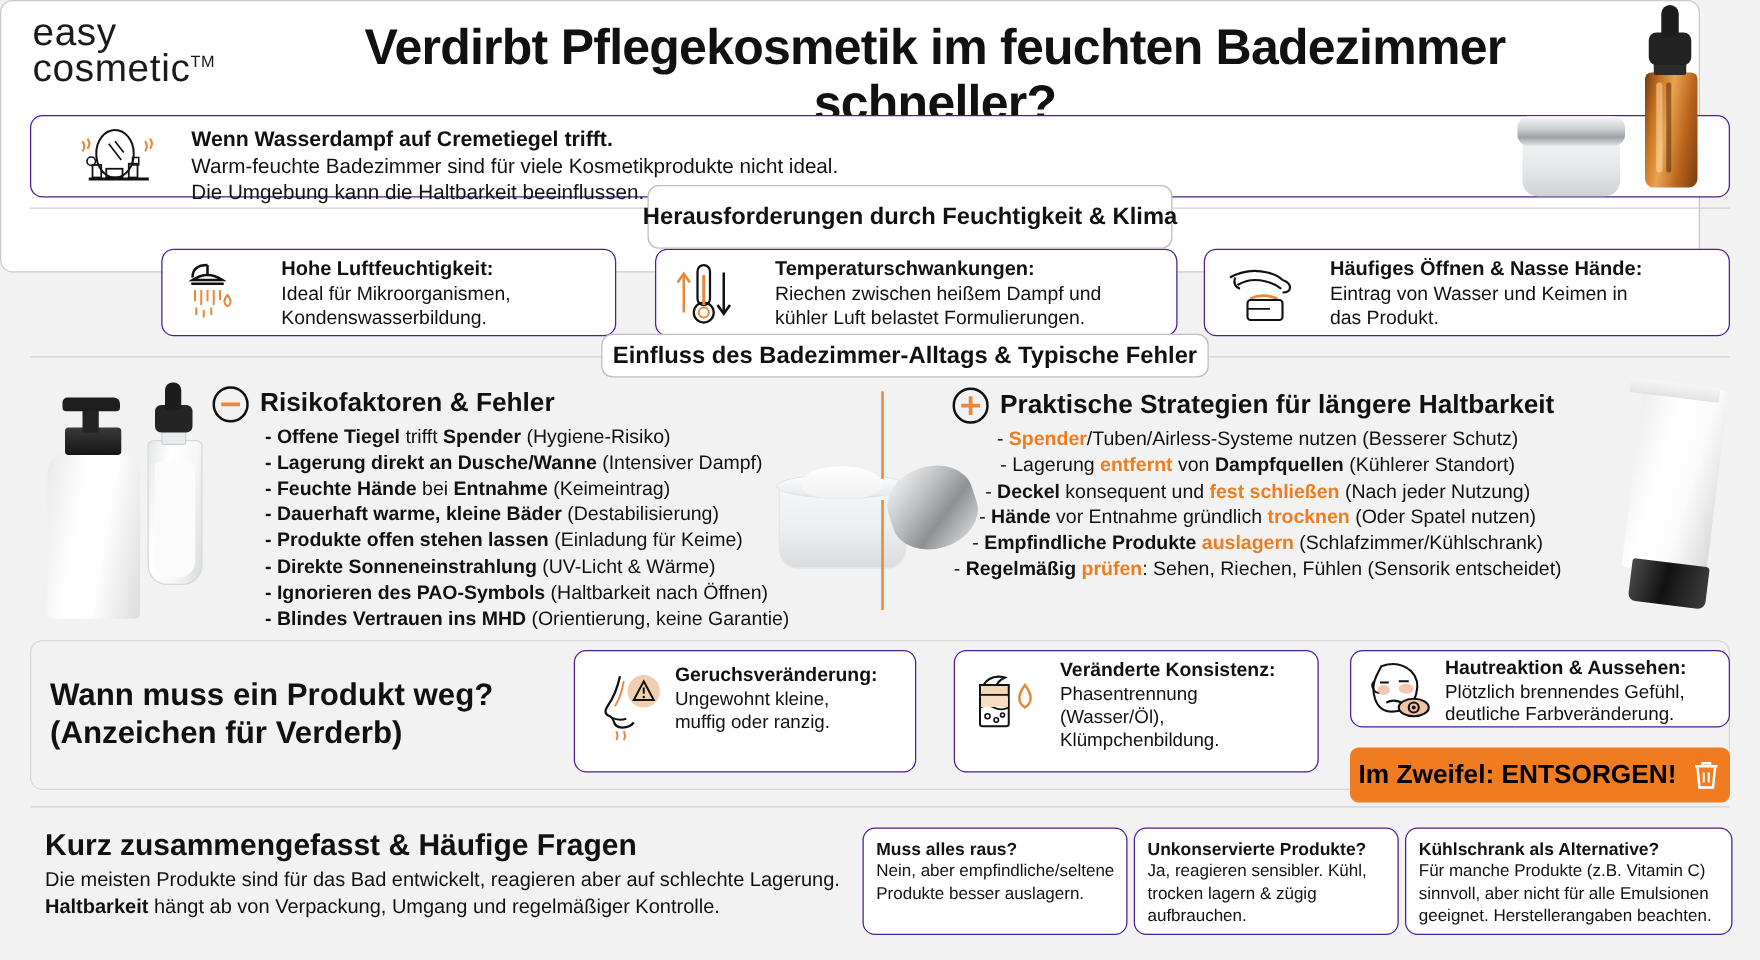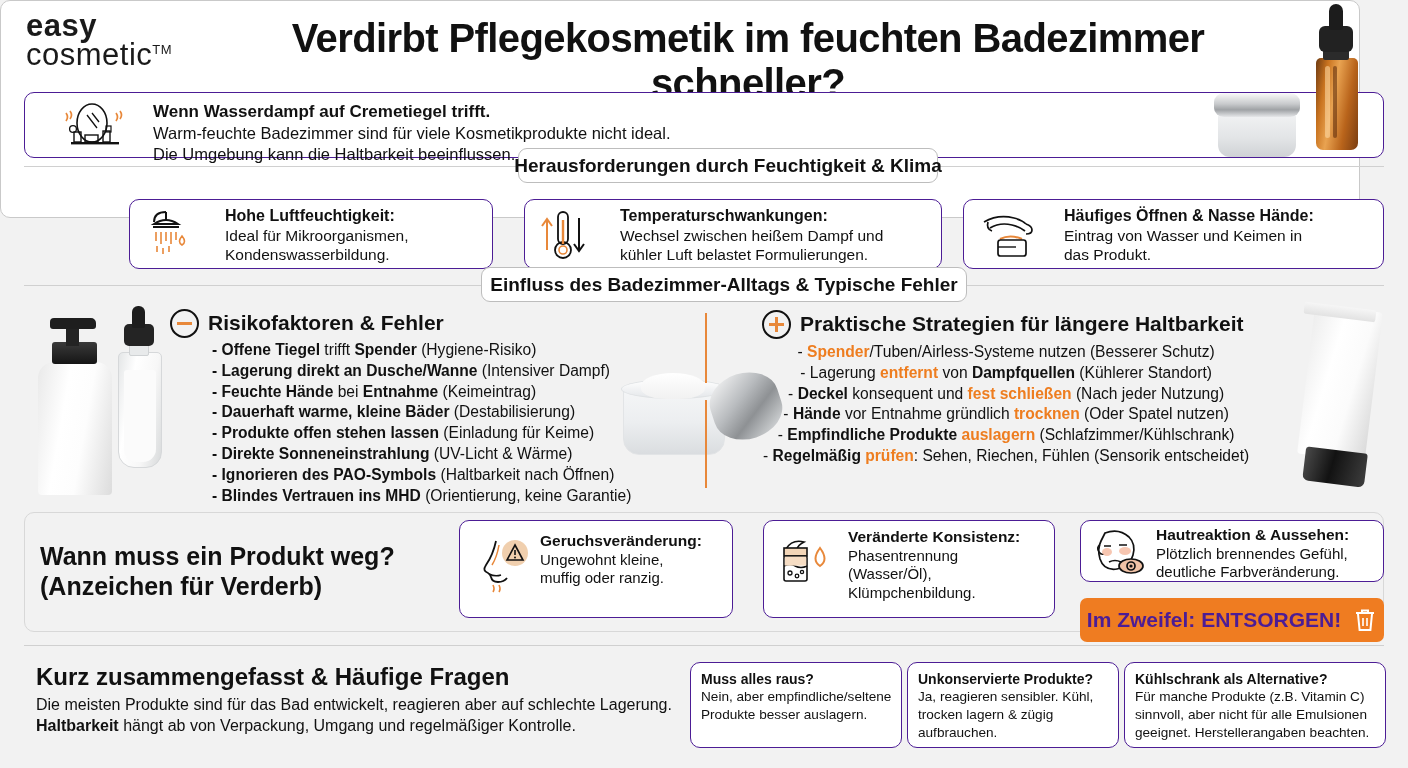--- a/index.html
+++ b/index.html
@@ -8,21 +8,21 @@
     background: #f2f2f2;
     font-family: "Liberation Sans", sans-serif;
     color: #111;
     overflow: hidden;
   }
   .page { position: relative; width: 1408px; height: 768px; background: #f2f2f2; }
 
   
   .header { position: absolute; left: 0; top: 0; width: 1408px; height: 88px; }
   .logo { position: absolute; left: 26px; top: 12px; width: 200px; line-height: 0.92; }
-  .logo .l1 { font-size: 31px; letter-spacing: .5px; color: #1a1a1a; font-weight: 700; }
+  .logo .l1 { font-size: 31px; letter-spacing: .5px; color: #1a1a1a; font-weight: 400; }
   .logo .l2 { font-size: 31px; letter-spacing: .5px; color: #1a1a1a; font-weight: 400; position: relative; }
   .logo .tm { font-size: 13px; vertical-align: super; }
   .main-title {
     position: absolute; left: 238px; top: 16px; width: 1020px;
     font-size: 40px; font-weight: 700; letter-spacing: -0.6px;
     color: #111; text-align: center;
   }
 
   
   .card {
@@ -87,21 +87,21 @@
   .sp { top: 520px; height: 98px; padding-left: 29px; }
   #sp1 { left: 459px; width: 274px; }
   #sp2 { left: 763px; width: 292px; }
   #sp3 { left: 1080px; width: 304px; height: 62px; top: 520px; }
   .sp .txt { position: absolute; font-size: 15px; line-height: 1.26; }
   .sp .txt .ttl { font-size: 15.5px; }
 
   #discard-btn {
     position: absolute; left: 1080px; top: 598px; width: 304px; height: 44px;
     background: #ef7c21; border-radius: 7px; display: flex; align-items: center;
-    justify-content: center; gap: 12px; color: #4c1d95; font-size: 21px; font-weight: 700;
+    justify-content: center; gap: 12px; color: #000000; font-size: 21px; font-weight: 700;
   }
 
   
   #foot-line { left: 24px; top: 645px; width: 1360px; }
   #foot-title { position: absolute; left: 36px; top: 663px; font-size: 24px; font-weight: 700; }
   #foot-body { position: absolute; left: 36px; top: 694px; font-size: 16px; line-height: 1.32; }
 
   .faq { top: 662px; height: 86px; }
   #faq1 { left: 690px; width: 212px; }
   #faq2 { left: 907px; width: 212px; }
@@ -211,21 +211,21 @@
     </div>
     <div id="intro-text">
       <div class="ttl">Wenn Wasserdampf auf Cremetiegel trifft.</div>
       <div class="body-t">Warm-feuchte Badezimmer sind für viele Kosmetikprodukte nicht ideal.</div>
       <div class="body-t">Die Umgebung kann die Haltbarkeit beeinflussen.</div>
     </div>
   </div>
 
   <div class="hr-line" style="left:24px;top:166px;width:495px;"></div>
   <div class="hr-line" style="left:937px;top:166px;width:447px;"></div>
-  <div class="sect-label" style="left:518px;top:148px;width:420px;height:35px;">Herausforderungen durch Feuchtigkeit &amp; Klima</div>
+  <div class="sect-label" style="left:518px;top:148px;width:420px;height:51px;">Herausforderungen durch Feuchtigkeit &amp; Klima</div>
 
   <div class="card chal" id="chal1">
     <div class="icon-box" style="left:6px;top:6px;width:60px;height:58px;">
       <svg width="60" height="58" viewBox="0 0 60 58">
         <path d="M30 6 L30 14" stroke="#111" stroke-width="2" fill="none"></path>
         <path d="M30 6 q-12 0 -12 10" stroke="#111" stroke-width="2" fill="none"></path>
         <path d="M18 18 q12 -8 24 0 z" fill="none" stroke="#111" stroke-width="2"></path>
         <path d="M17 21 h26" stroke="#111" stroke-width="2"></path>
         <path d="M20 26 v9 M25 26 v12 M30 26 v9 M35 26 v12 M40 26 v8" stroke="#e8883a" stroke-width="1.6"></path>
         <path d="M21 40 v6 M27 42 v6 M33 40 v6" stroke="#e8883a" stroke-width="1.6"></path>
@@ -245,21 +245,21 @@
         <rect x="27" y="6" width="10" height="32" rx="5" fill="none" stroke="#111" stroke-width="1.8"></rect>
         <circle cx="32" cy="44" r="8" fill="none" stroke="#111" stroke-width="1.8"></circle>
         <circle cx="32" cy="44" r="4" fill="none" stroke="#e8883a" stroke-width="1.6"></circle>
         <path d="M32 14 v24" stroke="#e8883a" stroke-width="2.4"></path>
         <path d="M16 44 L16 14 M11 20 L16 13 L21 20" stroke="#e8883a" stroke-width="2" fill="none"></path>
         <path d="M48 12 L48 44 M43 38 L48 45 L53 38" stroke="#111" stroke-width="2" fill="none"></path>
       </svg>
     </div>
     <div class="txt" style="left:95px;">
       <div class="ttl">Temperaturschwankungen:</div>
-      <div>Wechsel zwischen heißem Dampf und</div>
+      <div>Riechen zwischen heißem Dampf und</div>
       <div>kühler Luft belastet Formulierungen.</div>
     </div>
   </div>
 
   <div class="card chal" id="chal3">
     <div class="icon-box" style="left:14px;top:6px;width:70px;height:58px;">
       <svg width="70" height="58" viewBox="0 0 70 58">
         <path d="M6 16 q14 -8 30 -4 q8 2 12 6" stroke="#111" stroke-width="1.7" fill="none"></path>
         <path d="M12 22 q10 -6 22 -3 q8 2 13 6" stroke="#111" stroke-width="1.7" fill="none"></path>
         <path d="M10 16 q-2 7 4 9" stroke="#111" stroke-width="1.7" fill="none"></path>

